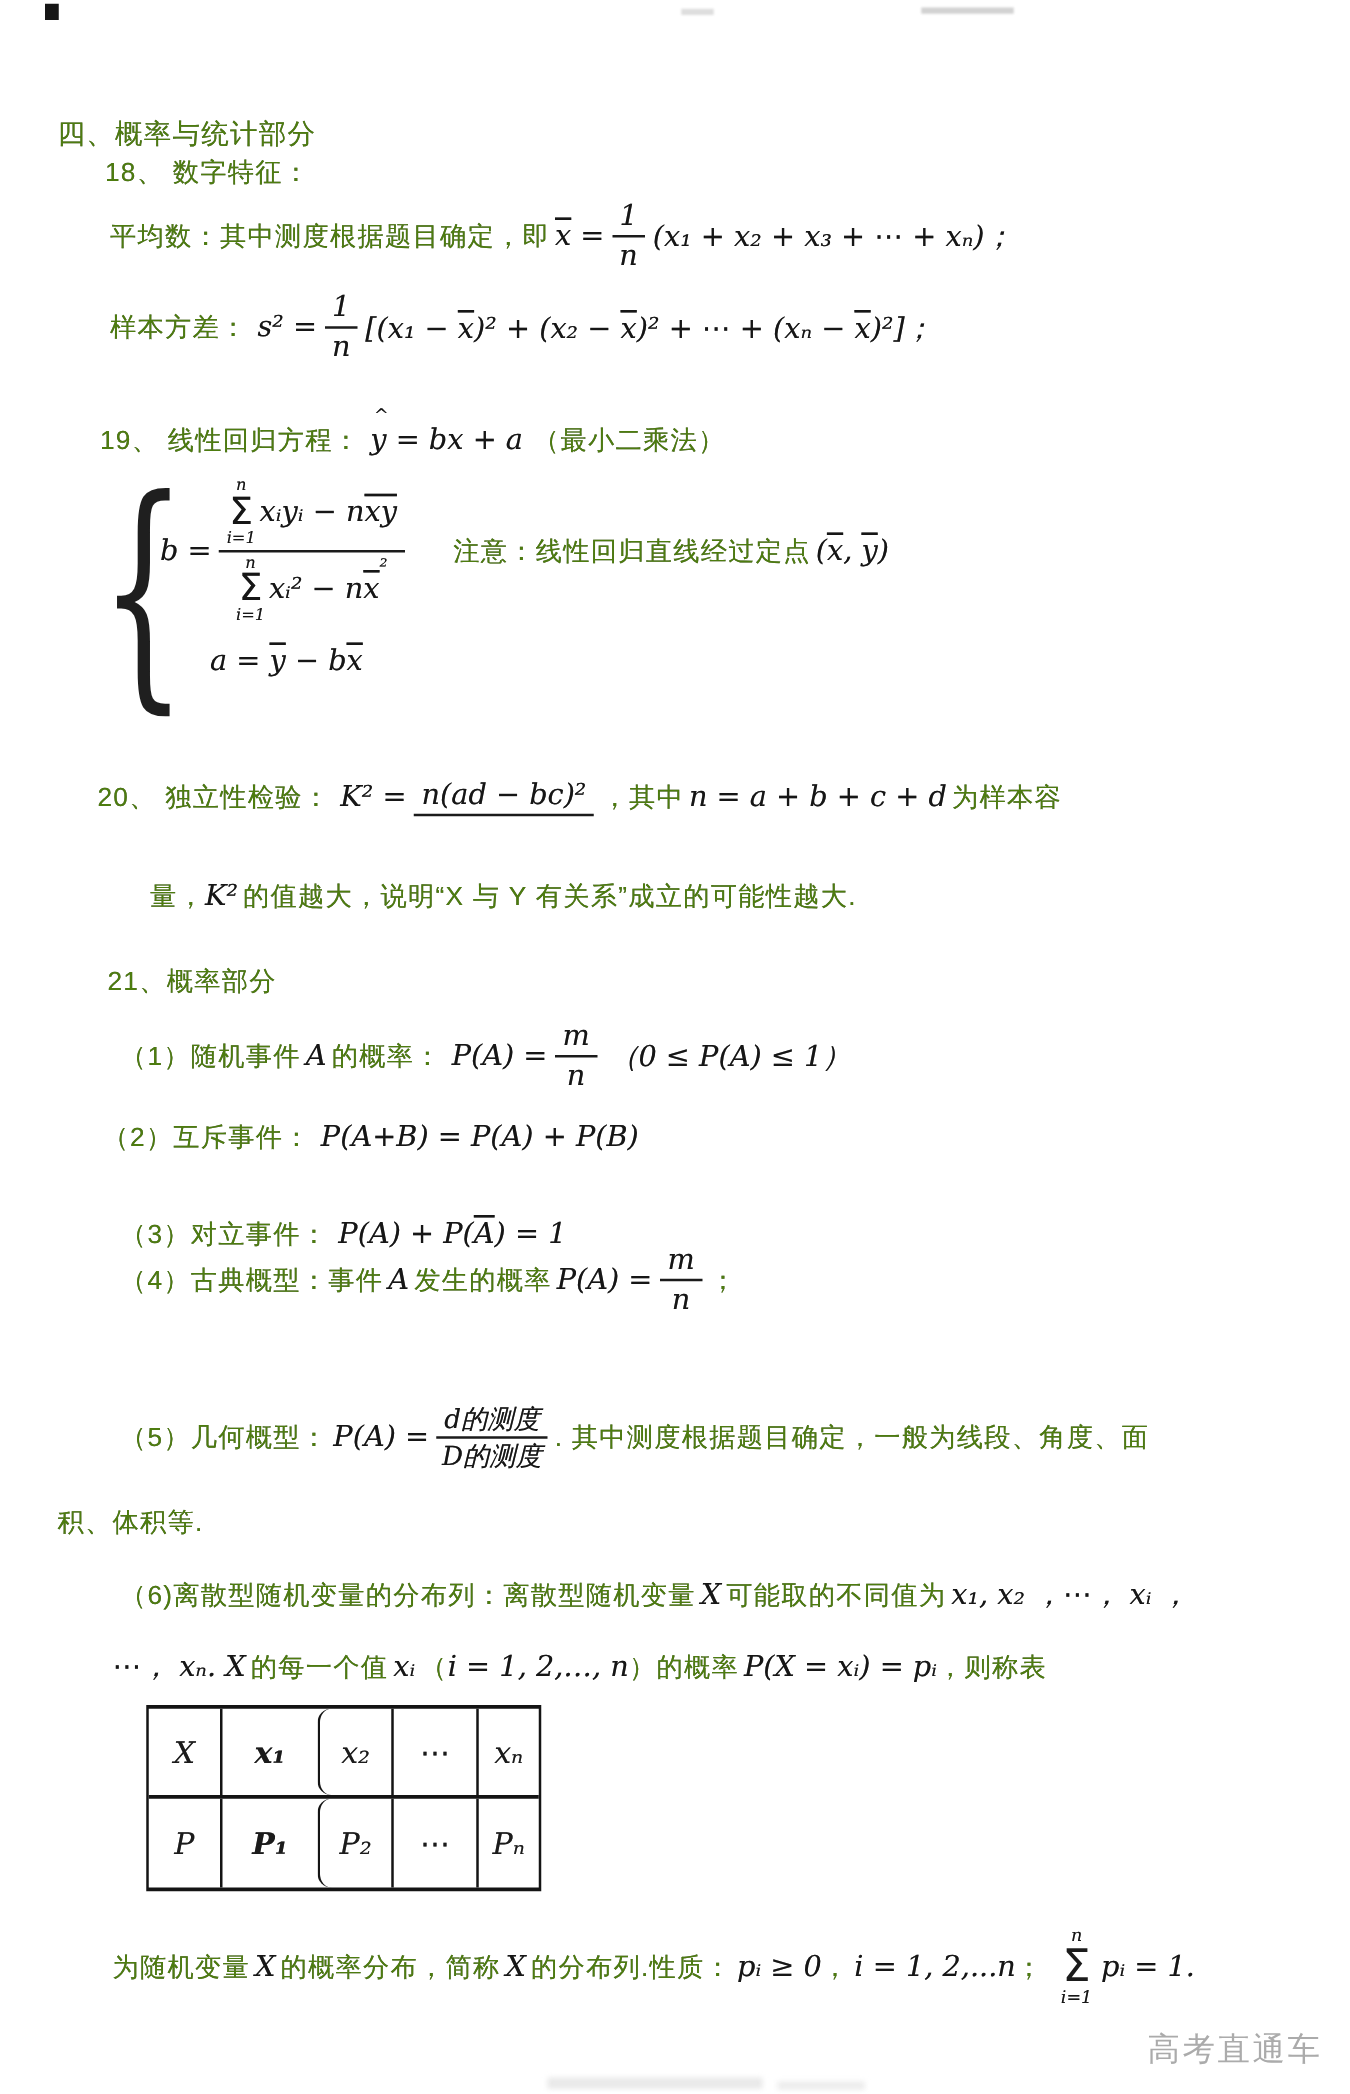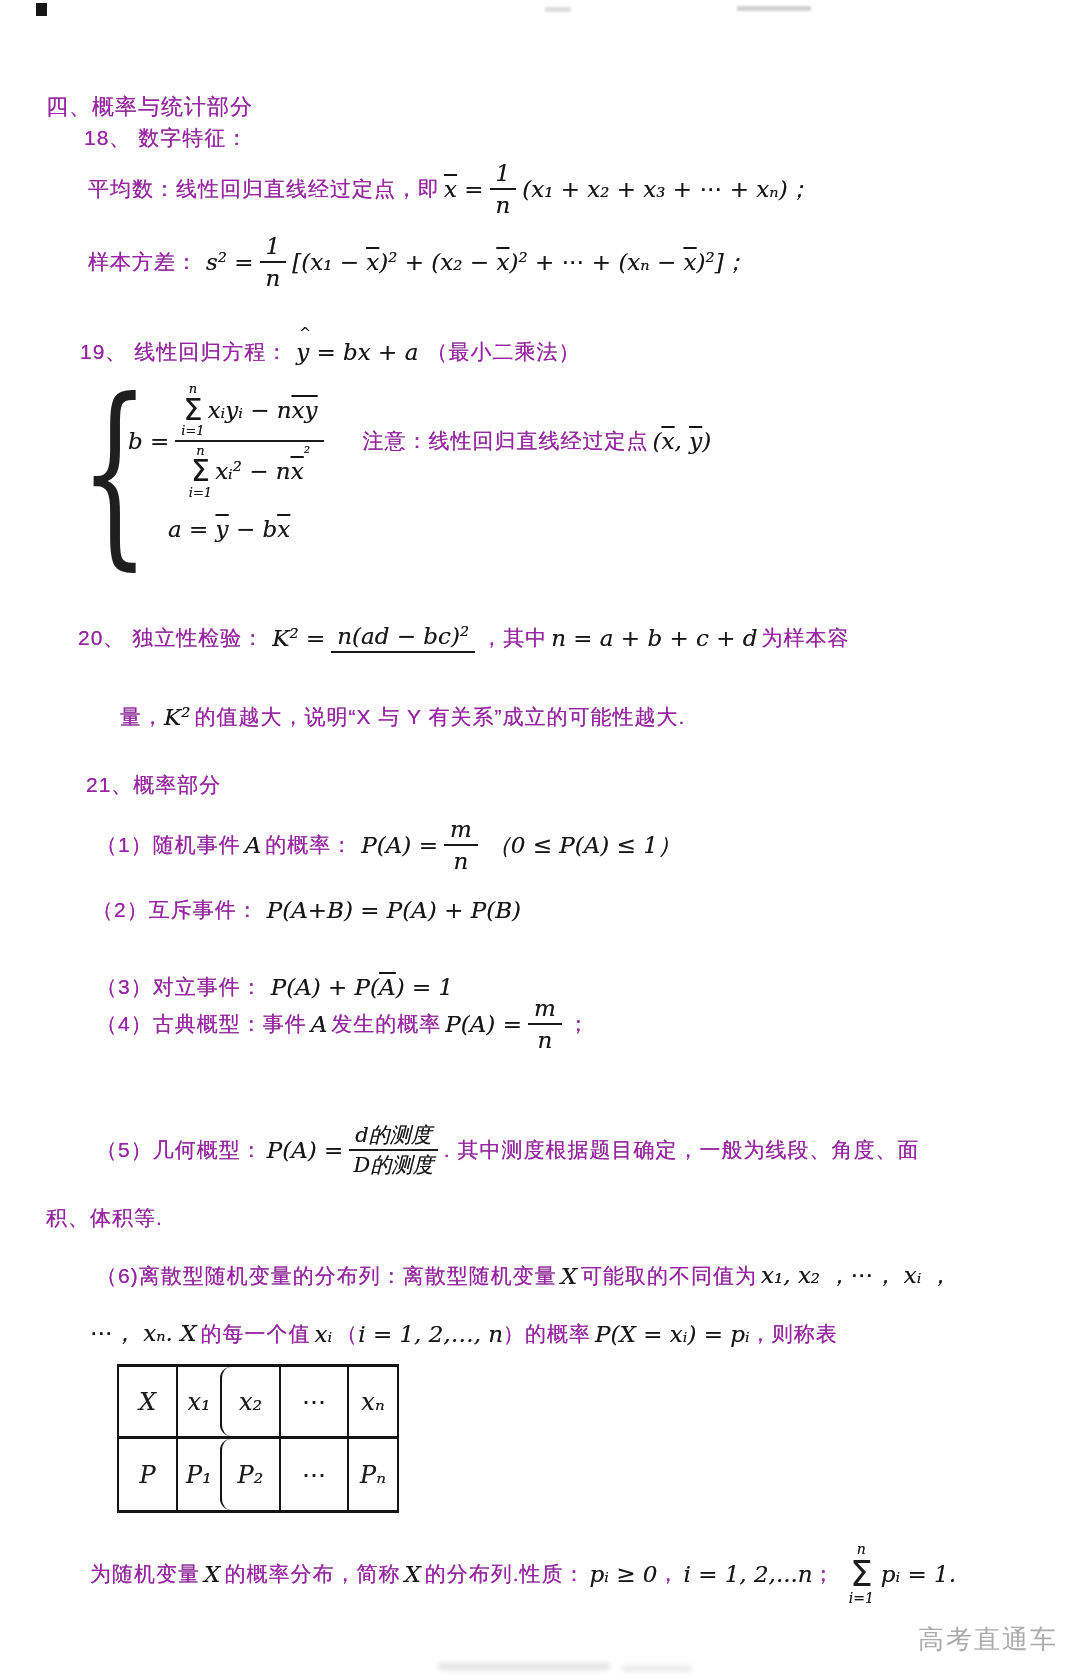--- a/index.html
+++ b/index.html
@@ -4,21 +4,21 @@
 <style>
   * { margin:0; padding:0; box-sizing:border-box; }
   html,body { background:#ffffff; }
   .page {
     position:relative; width:1080px; height:1675px;
     background:#ffffff; overflow:hidden; color:#1b1b1b;
   }
   .row { position:absolute; display:flex; align-items:center; white-space:nowrap; }
   .cn {
     font-family:"Liberation Sans","DejaVu Sans",sans-serif;
-    font-size:21px; letter-spacing:1px; color:#a21caf;
+    font-size:21px; letter-spacing:1px; color:#4d7c0f;
     text-shadow:0 0 0.5px rgba(25,25,25,0.65);
   }
   .mt {
     font-family:"DejaVu Serif","DejaVu Sans","Liberation Serif",serif;
     font-style:italic; font-size:23px; color:#161616;
     text-shadow:0 0 0.5px rgba(25,25,25,0.6);
   }
   .h1 { font-size:22px; }
   .gapL { margin-left:8px; }
   .gapS { margin-left:4px; }
@@ -50,21 +50,21 @@
   }
   .trow { display:flex; }
   .trow.second { border-top:3px solid #141414; }
   .tcell {
     height:69px; display:flex; align-items:center; justify-content:center;
     font-family:"DejaVu Serif","DejaVu Sans",serif; font-style:italic; font-size:24px;
     border-left:2px solid #141414; text-shadow:0 0 0.5px rgba(25,25,25,0.6);
   }
   .tcell:first-child { border-left:none; }
   .trow .tcell:nth-child(1){ width:57px; }
-  .trow .tcell:nth-child(2){ width:44px; }
+  .trow .tcell:nth-child(2){ width:78px;font-weight:bold; }
   .trow .tcell:nth-child(3){ width:59px;border-radius:11px; }
   .trow .tcell:nth-child(4){ width:68px; }
   .trow .tcell:nth-child(5){ width:50px; }
   .trow.second .tcell { height:71px; }
   .watermark {
     position:absolute; top:1622px; right:22px;
     font-family:"Liberation Sans","DejaVu Sans",sans-serif;
     font-size:26px; letter-spacing:2px; color:#ababab;
   }
   .artifact { position:absolute; }
@@ -87,21 +87,21 @@
 
   <div class="row" style="left:46px; top:92px;">
     <span class="cn h1">四、概率与统计部分</span>
   </div>
 
   <div class="row" style="left:84px; top:124px;">
     <span class="cn">18、 数字特征：</span>
   </div>
 
   <div class="row" style="left:88px; top:154px; height:70px;">
-    <span class="cn">平均数：线性回归直线经过定点，即</span>
+    <span class="cn">平均数：其中测度根据题目确定，即</span>
     <span class="mt gapS"><span class="over">x</span><span> = </span></span>
     <span class="frac mt">
       <span class="fnum">1</span>
       <span class="fden">n</span>
     </span>
     <span class="mt">(x₁ + x₂ + x₃ + ⋯ + xₙ)；</span>
   </div>
 
   <div class="row" style="left:88px; top:227px; height:70px;">
     <span class="cn">样本方差：</span>
@@ -180,21 +180,21 @@
     <span class="mt gapS">A</span>
     <span class="cn gapS">的概率：</span>
     <span class="mt gapL">P(A) = </span>
     <span class="frac mt">
       <span class="fnum">m</span>
       <span class="fden">n</span>
     </span>
     <span class="mt gapS">（0 ≤ P(A) ≤ 1）</span>
   </div>
 
-  <div class="row" style="left:92px; top:896px;">
+  <div class="row" style="left:82px; top:896px;">
     <span class="cn">（2）互斥事件：</span>
     <span class="mt gapL">P(A+B) = P(A) + P(B)</span>
   </div>
 
   <div class="row" style="left:96px; top:968px; height:38px;">
     <span class="cn">（3）对立事件：</span>
     <span class="mt gapL"><span>P(A) + P(</span><span class="over">A</span><span>) = 1</span></span>
   </div>
 
   <div class="row" style="left:96px; top:992px; height:64px;align-items:center;">

